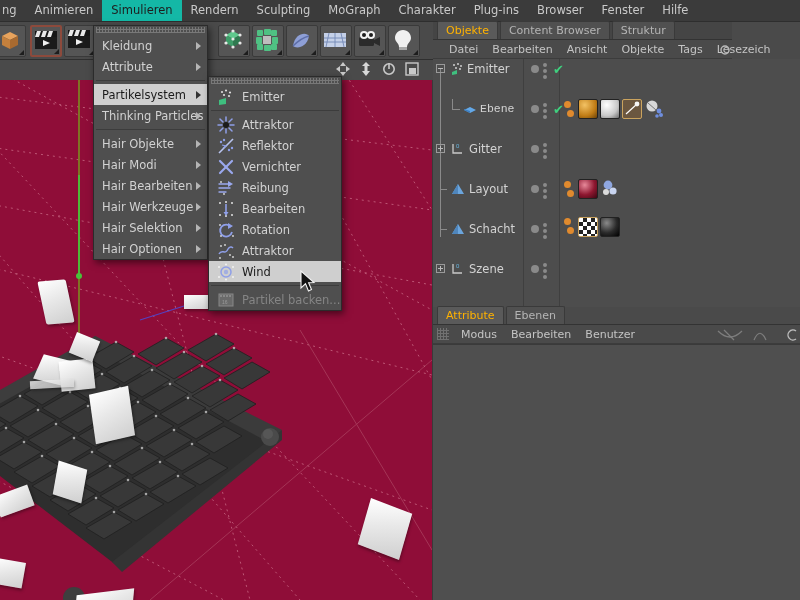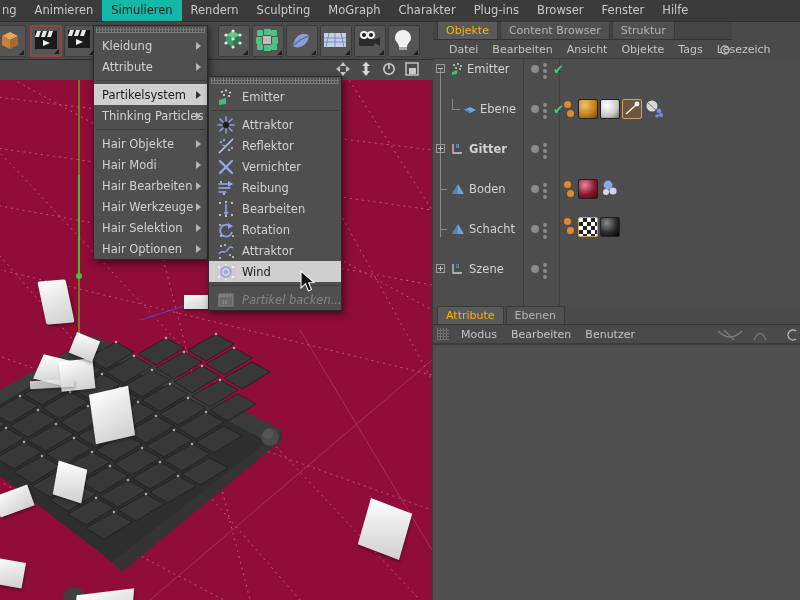--- a/index.html
+++ b/index.html
@@ -147,21 +147,21 @@
                       repeating-linear-gradient(90deg,#9a9a9a 0 1px, transparent 1px 3px);
     opacity: .55;
   }
   .menu-item {
     height: 21px; display: flex; align-items: center;
     font-size: 11.5px; color: #d2d2d2;
     padding-left: 8px; padding-right: 16px;
     position: relative; white-space: nowrap;
   }
   .menu-item.hl { background: #cfcfcf; color: #1b1b1b; }
-  .menu-item.disabled { color: #858585; font-style: italic; }
+  .menu-item.disabled { color: #858585; }
   .menu-sep { height: 1px; background: #3c3c3c; margin: 3px 2px; }
   .arrow {
     position: absolute; right: 6px; top: 50%; margin-top: -4px;
     width: 0; height: 0;
     border-top: 4px solid transparent; border-bottom: 4px solid transparent;
     border-left: 5px solid #b5b5b5;
   }
   .menu-item.hl .arrow { border-left-color: #333; }
   .micon { width: 18px; height: 18px; margin-right: 7px; flex: 0 0 18px; }
 
@@ -554,21 +554,21 @@
         <span class="check" style="position:absolute;left:120px;top:6px;">✔</span>
       </div>
 
       <div class="objrow" style="top:20px;">
         <div class="treeline" style="left:19px;top:0px;width:1px;height:10px;"></div>
         <div class="treeline" style="left:19px;top:10px;width:8px;height:1px;"></div>
         <svg width="14" height="14" style="position:absolute;left:30px;top:3px;" viewBox="0 0 14 14">
           <polygon points="1,8 7,5 13,8 7,11" fill="#63a8e8"></polygon>
           <polygon points="1,8 7,11 7,9 1,7" fill="#3d7ec0"></polygon>
         </svg>
-        <span class="objname" style="position:absolute;left:47px;top:3px;">Ebene</span>
+        <span class="objname" style="position:absolute;left:47px;top:3px;font-family:Liberation Mono, monospace;">Ebene</span>
         <div class="greydot" style="position:absolute;left:98px;top:6px;"></div>
         <div class="minidots" style="position:absolute;left:110px;top:4px;">
             <div class="minidot"></div>
             <div class="minidot"></div>
             <div class="minidot"></div>
           </div>
         <span class="check" style="position:absolute;left:120px;top:6px;">✔</span>
 
         <div class="tagdot" style="position:absolute;left:131px;top:2px;"></div>
         <div class="tagdot" style="position:absolute;left:134px;top:11px;"></div>
@@ -582,21 +582,21 @@
         </div>
         <svg width="20" height="20" style="position:absolute;left:211px;top:0px;" viewBox="0 0 20 20">
           <circle cx="8" cy="7" r="5.5" fill="#d8d8d8"></circle>
           <path d="M4 4 L12 11" stroke="#777" stroke-width="1"></path>
           <circle cx="15" cy="12" r="2.4" fill="#6f8ede"></circle>
           <circle cx="17" cy="16" r="2" fill="#6f8ede"></circle>
           <circle cx="13" cy="17" r="1.8" fill="#6f8ede"></circle>
         </svg>
       </div>
 
-      <div class="objrow" style="top:40px;font-weight:bold;">
+      <div class="objrow" style="top:40px;">
         <div style="position:absolute;left:3px;top:5px;">
             <div class="plusbox plus"></div>
           </div>
         <svg width="16" height="14" style="position:absolute;left:17px;top:3px;" viewBox="0 0 16 14">
           <path d="M3 2 L3 11 L12 11" fill="none" stroke="#c9c9c9" stroke-width="1.3"></path>
           <text x="6" y="6" font-size="6" fill="#66b5e0" font-family="sans-serif">0</text>
         </svg>
         <span class="objname" style="position:absolute;left:36px;top:3px;">Gitter</span>
         <div class="greydot" style="position:absolute;left:98px;top:6px;"></div>
         <div class="minidots" style="position:absolute;left:110px;top:4px;">
@@ -605,21 +605,21 @@
             <div class="minidot"></div>
           </div>
       </div>
 
       <div class="objrow" style="top:60px;">
         <div class="treeline" style="left:7px;top:10px;width:7px;height:1px;"></div>
         <svg width="14" height="14" style="position:absolute;left:18px;top:3px;" viewBox="0 0 14 14">
           <polygon points="7,2 13,12 1,12" fill="#6ba5dd"></polygon>
           <polygon points="7,2 7,12 1,12" fill="#4f86bd"></polygon>
         </svg>
-        <span class="objname" style="position:absolute;left:36px;top:3px;">Boden</span>
+        <span class="objname" style="position:absolute;left:36px;top:3px;">Layout</span>
         <div class="greydot" style="position:absolute;left:98px;top:6px;"></div>
         <div class="minidots" style="position:absolute;left:110px;top:4px;">
             <div class="minidot"></div>
             <div class="minidot"></div>
             <div class="minidot"></div>
           </div>
         <div class="tagdot" style="position:absolute;left:131px;top:2px;"></div>
         <div class="tagdot" style="position:absolute;left:134px;top:11px;"></div>
         <div class="mat" style="position:absolute;left:145px;top:0px;background:radial-gradient(circle at 32% 28%, #e7899a, #8e1730 55%, #3d0713);"></div>
         <svg width="20" height="20" style="position:absolute;left:167px;top:0px;" viewBox="0 0 20 20">

